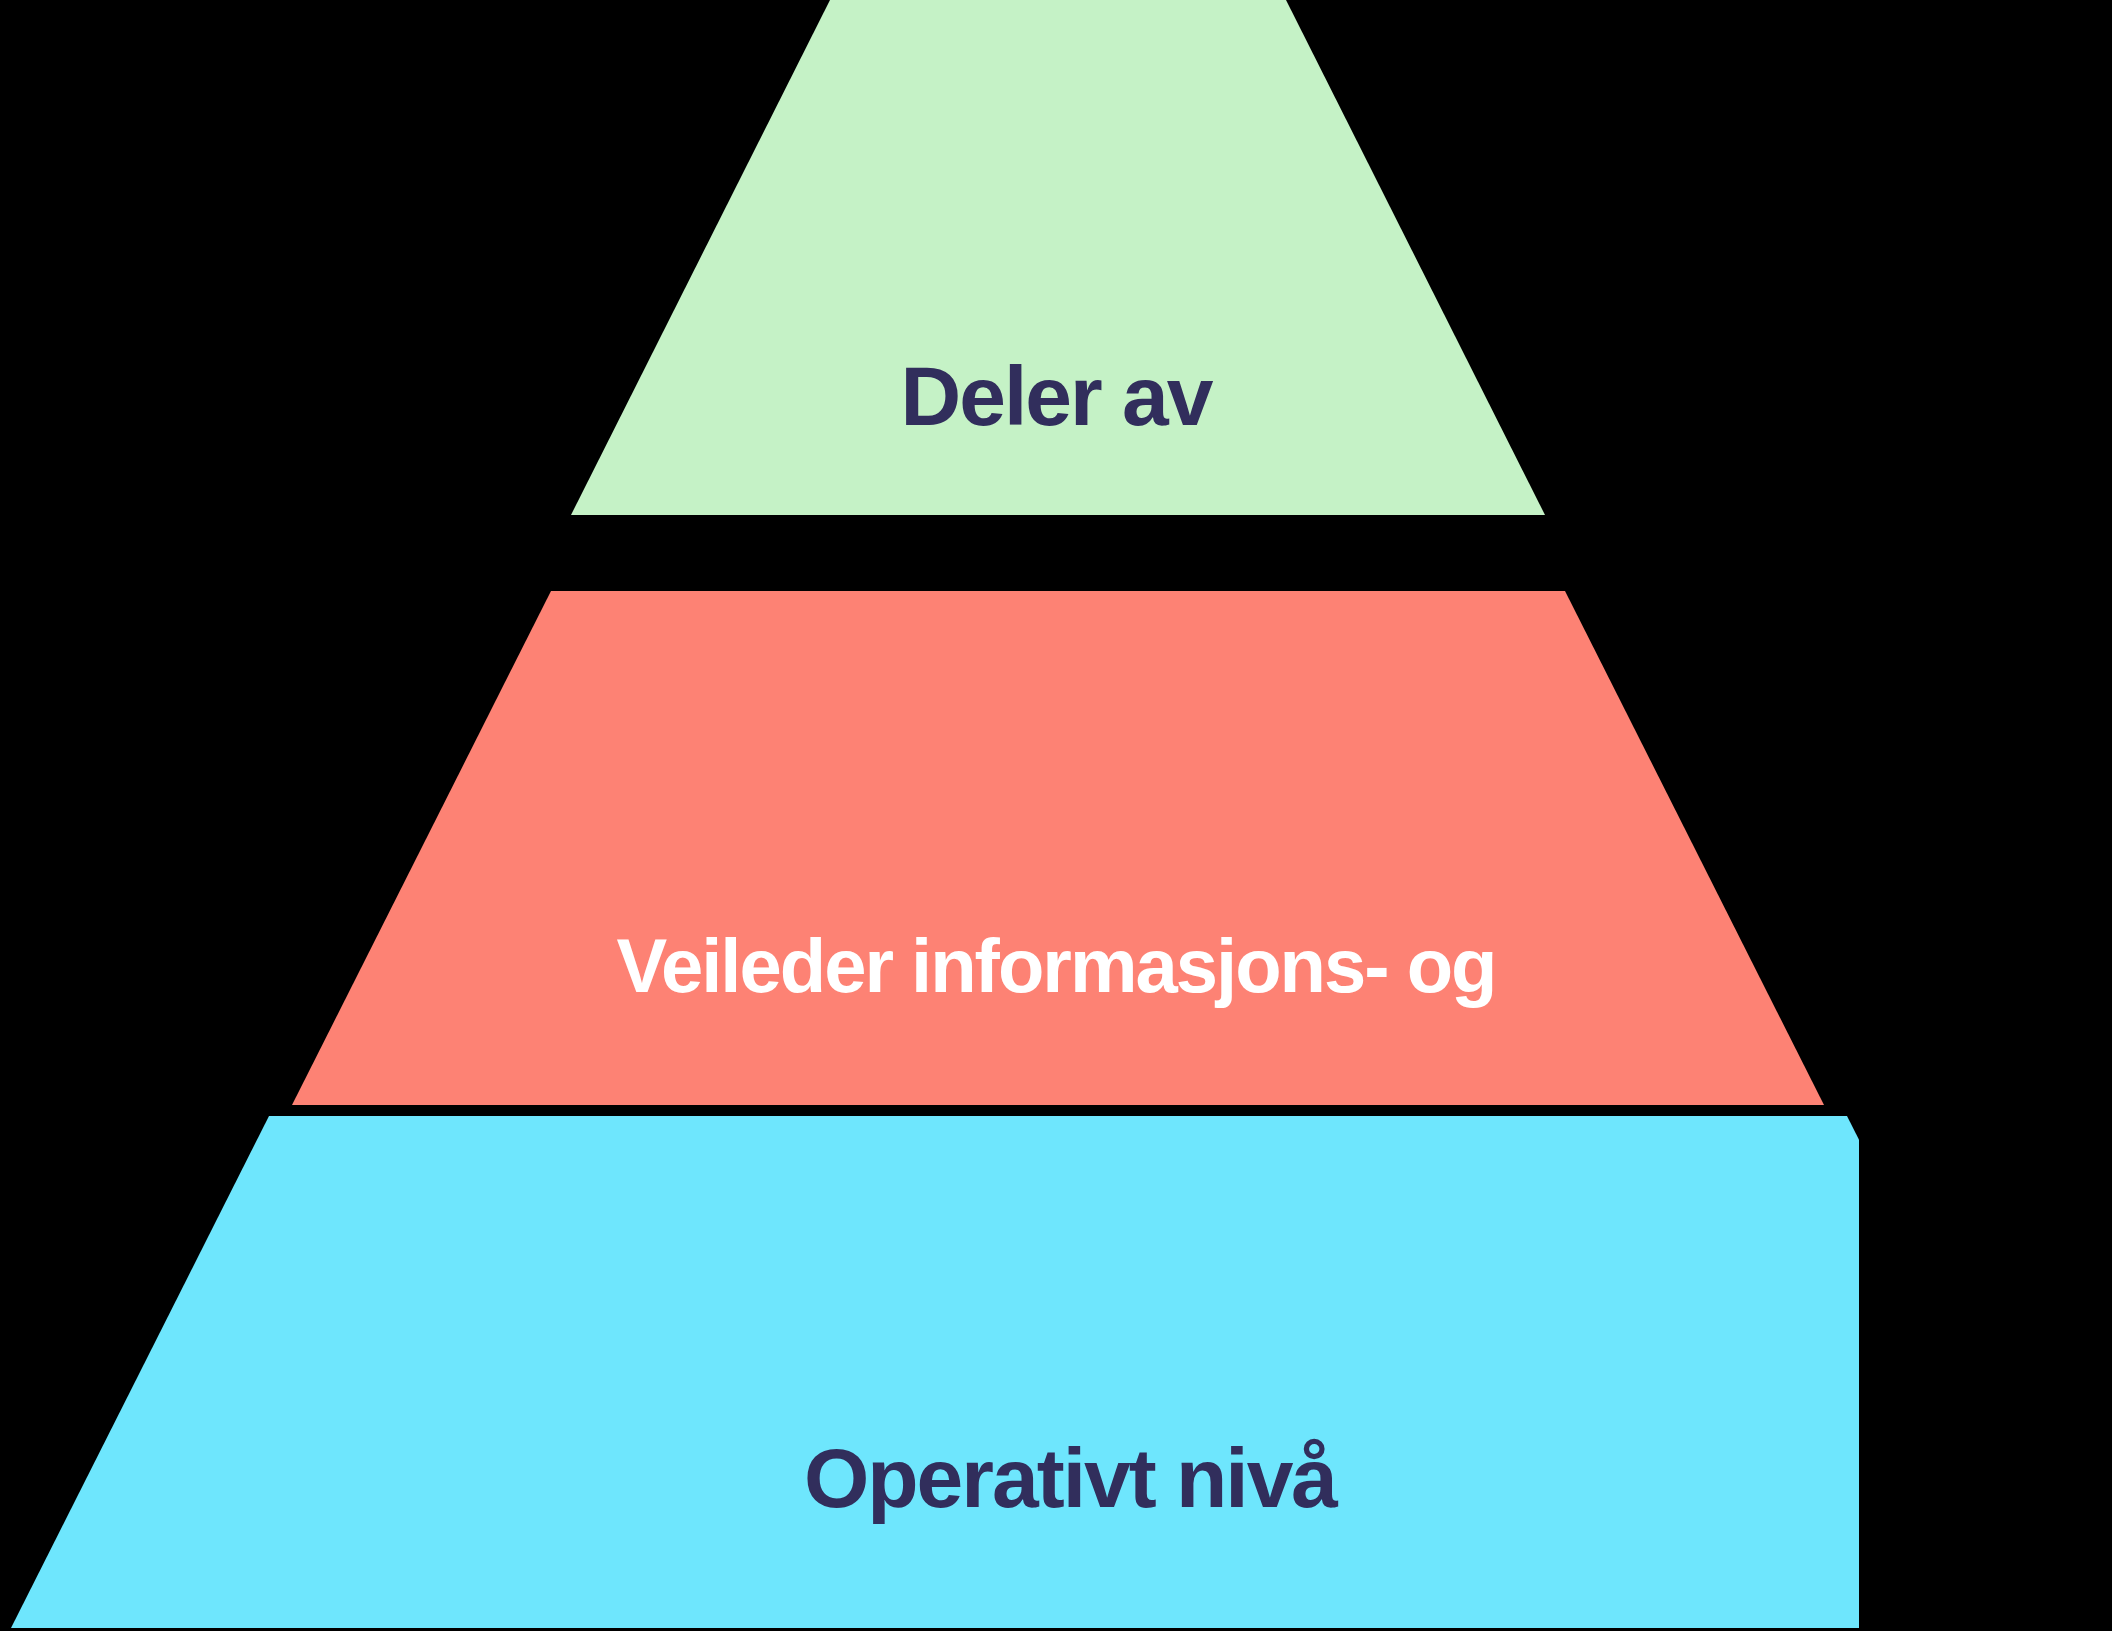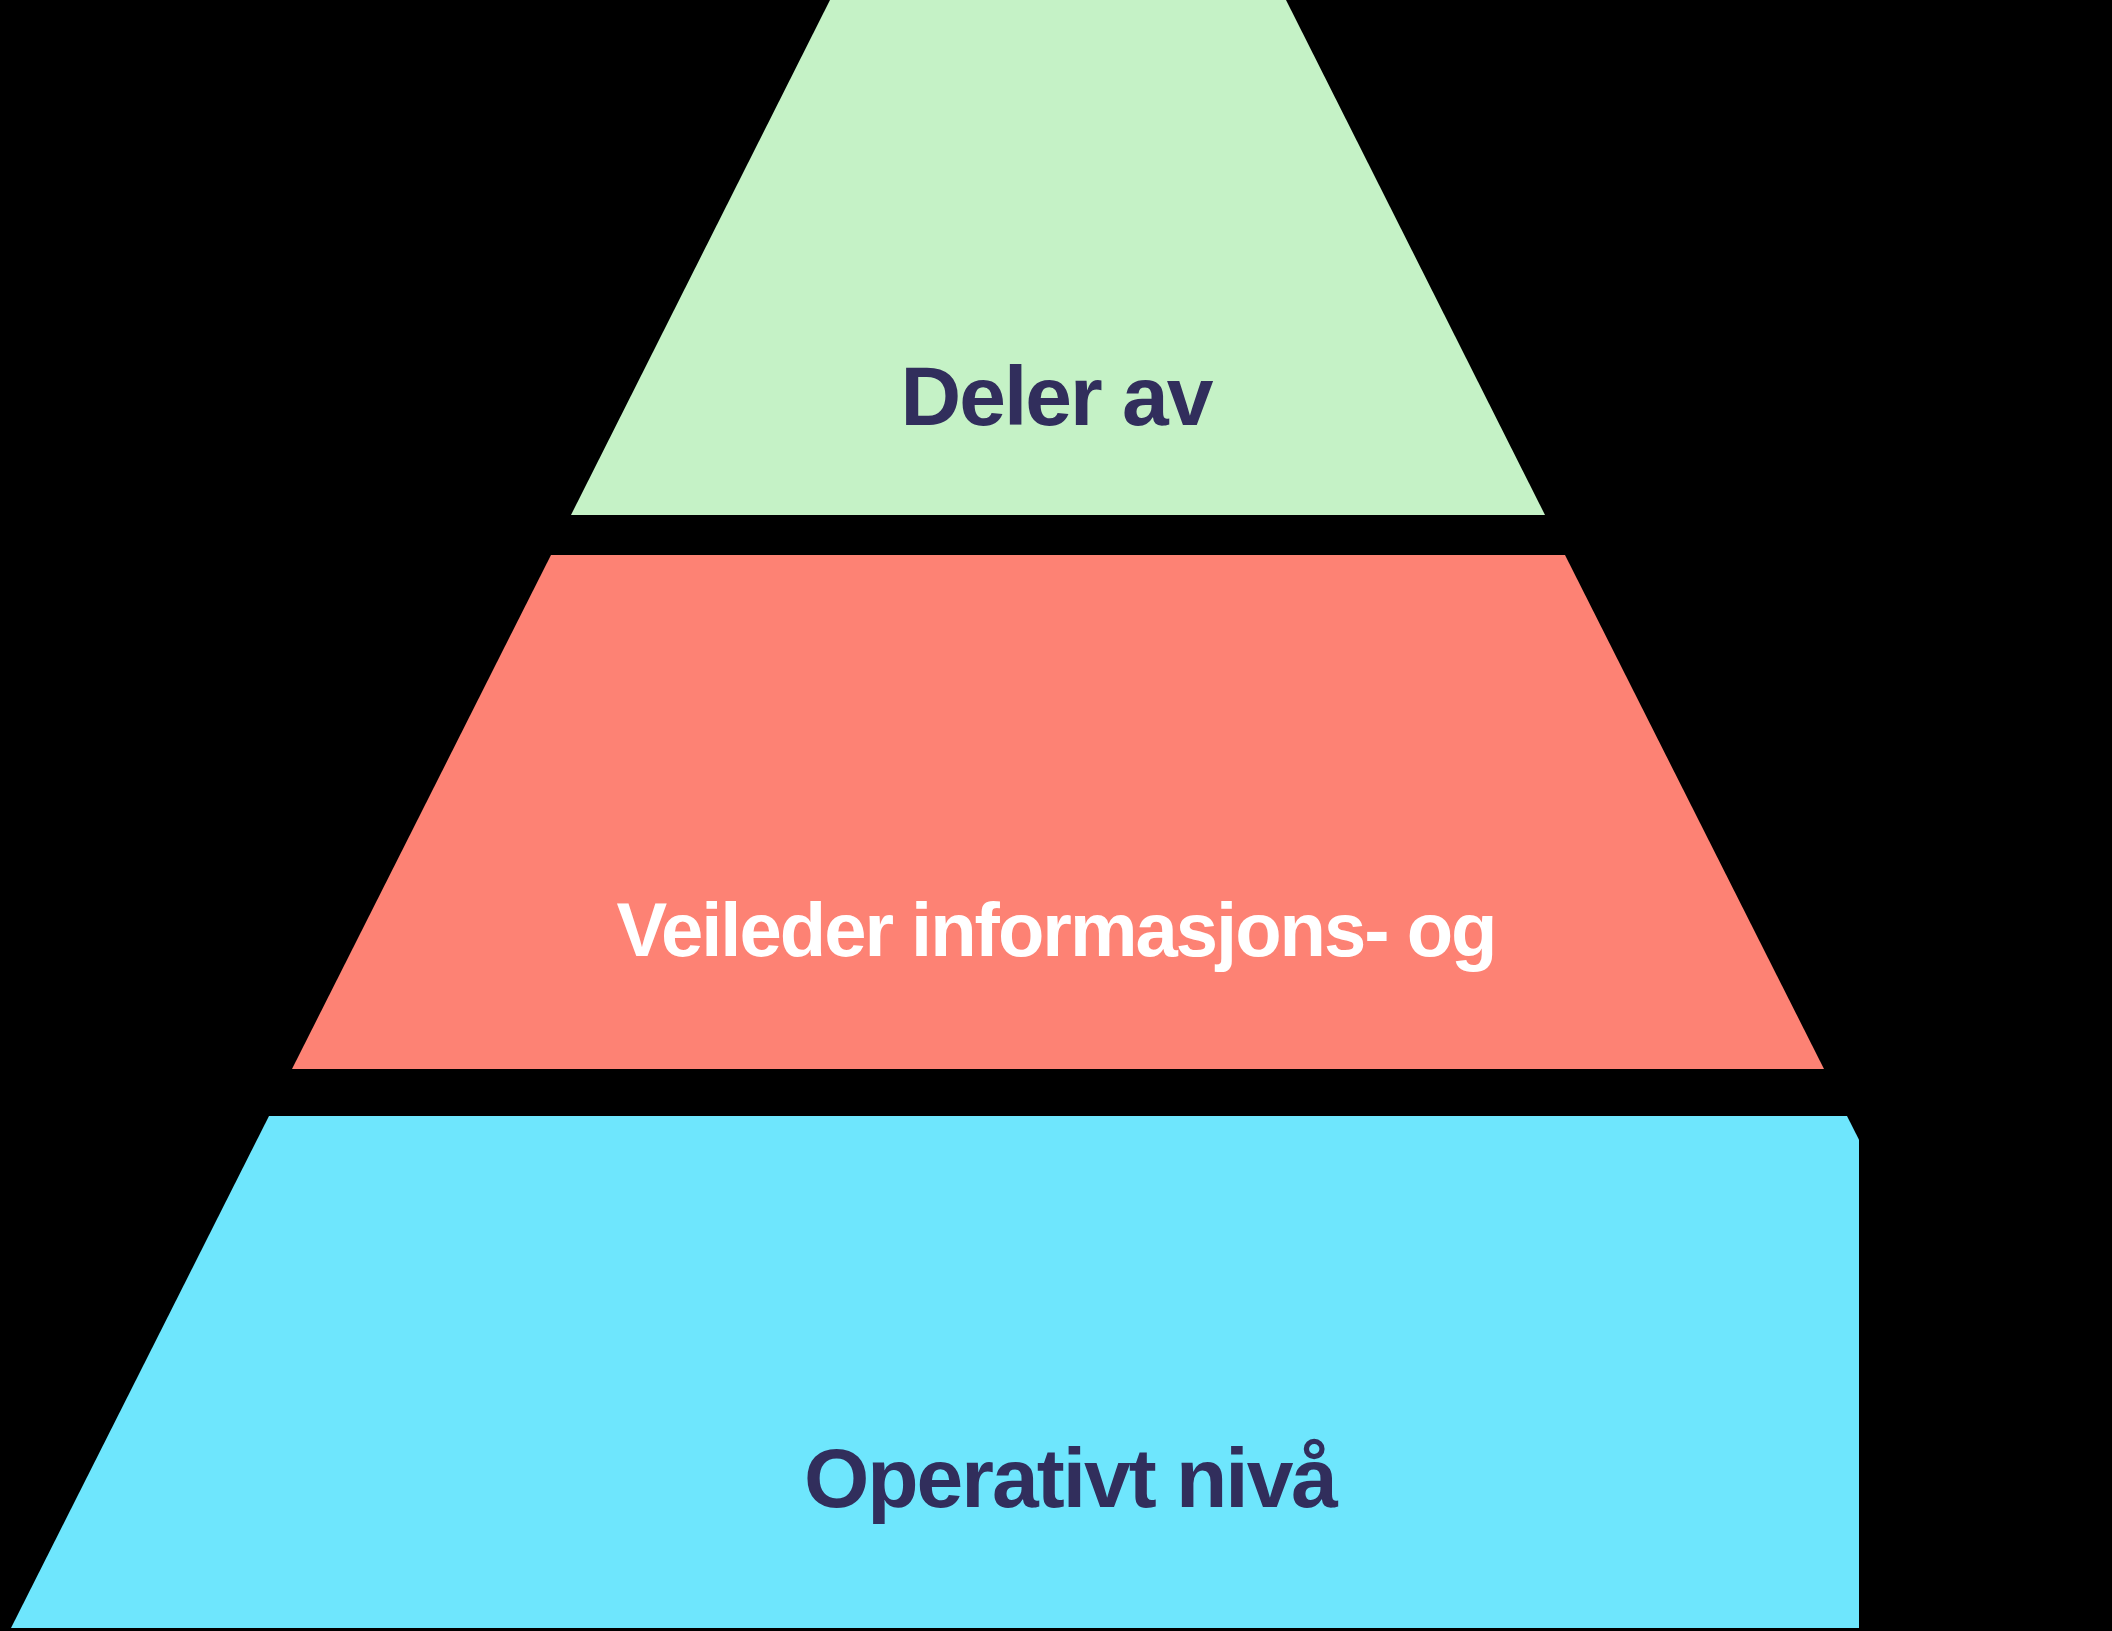--- a/index.html
+++ b/index.html
@@ -72,21 +72,21 @@
 <div class="stage">
 
   <div class="tier tier-top" style="background: rgb(197, 242, 198);">
     <div class="tier-text" style="color: rgb(49, 46, 92);">
       <span>Deler av</span>
       <span>regelverk/</span>
       <span>standarder</span>
     </div>
   </div>
 
-  <div class="tier tier-middle" style="background: rgb(253, 130, 116);">
+  <div class="tier tier-middle" style="background: rgb(253, 130, 116); margin-top: 36px;">
     <div class="tier-text" style="color: rgb(255, 255, 255);">
       <span>Veileder informasjons- og</span>
       <span>personopplysningssikkerhet i</span>
       <span>programvareutvikling?</span>
     </div>
   </div>
 
   <div class="tier tier-bottom" style="background: rgb(110, 230, 253); padding-left: 28px;">
     <div class="tier-text" style="color: rgb(49, 46, 92);">
       <span>Operativt nivå</span>

